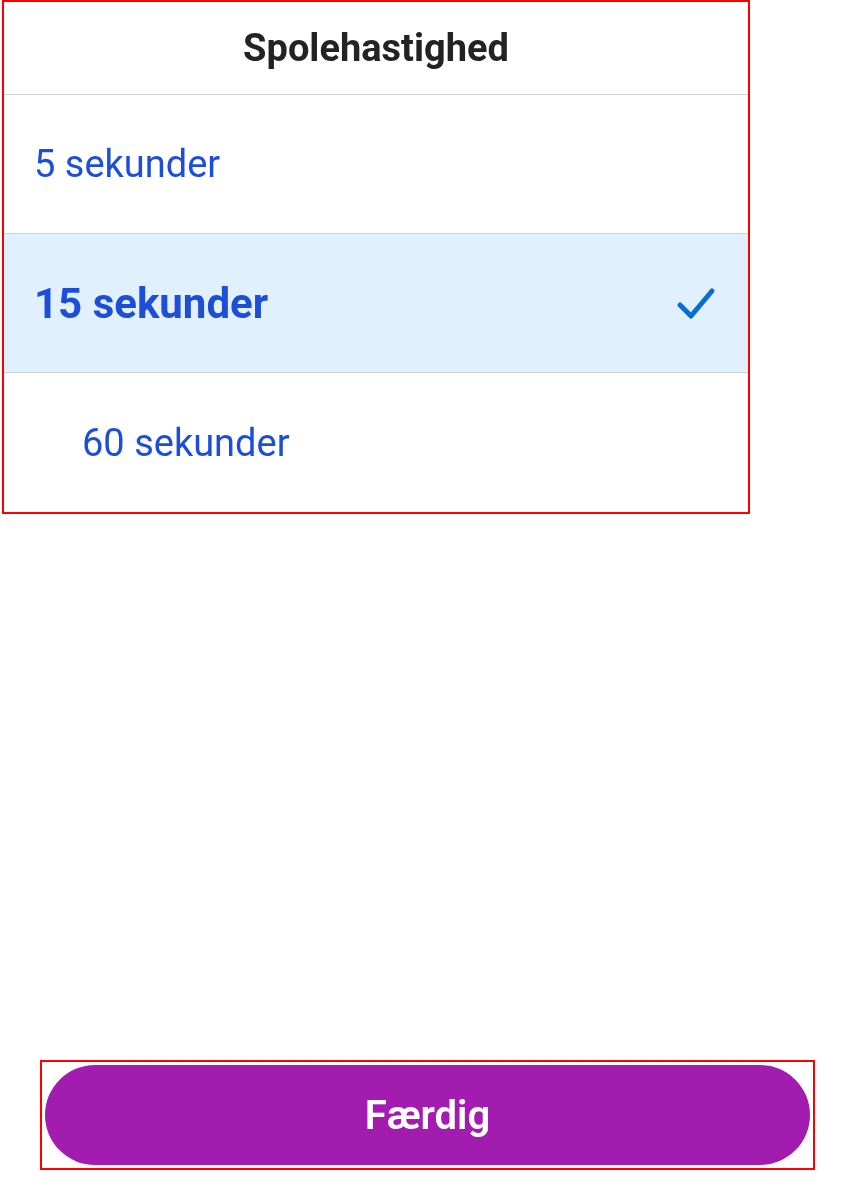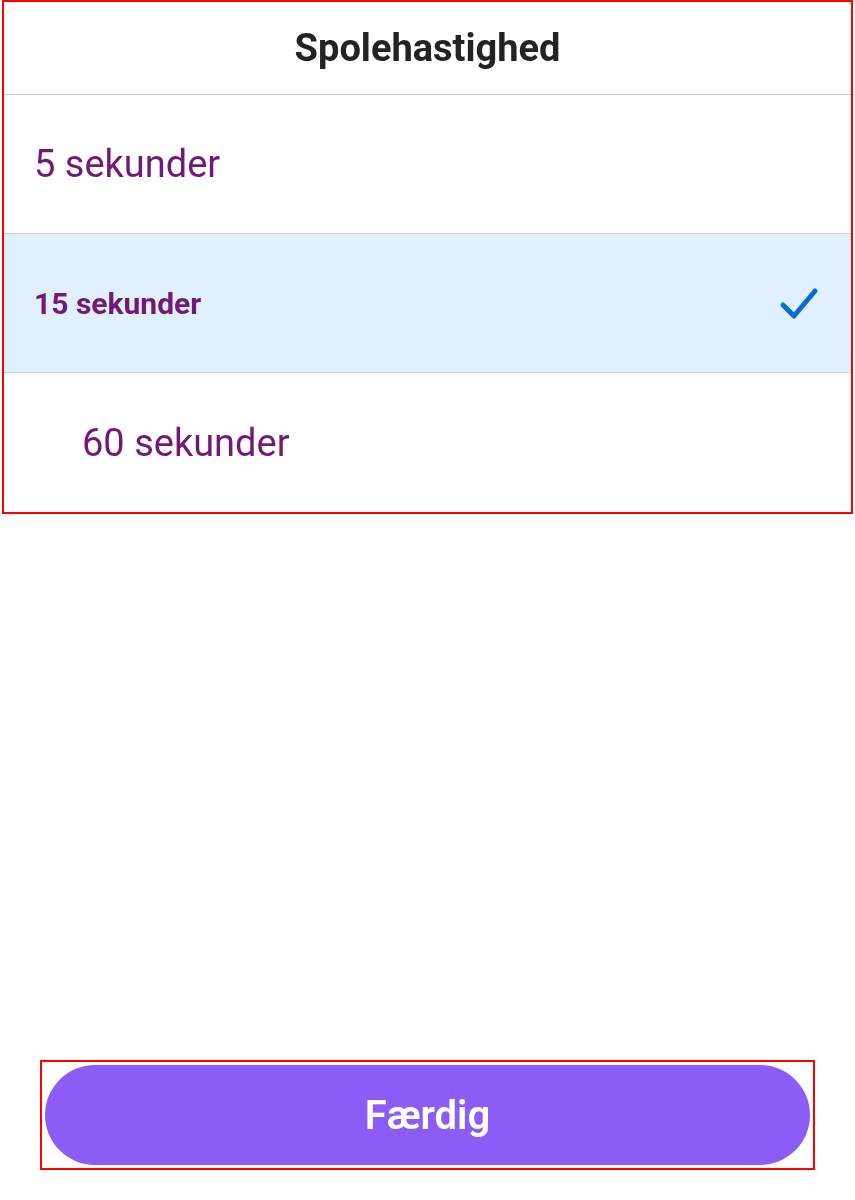--- a/index.html
+++ b/index.html
@@ -11,21 +11,21 @@
     body {
       font-family: -apple-system, BlinkMacSystemFont, "Segoe UI", Roboto, Helvetica, Arial, sans-serif;
       background: #ffffff;
       width: 855px;
       height: 1200px;
       position: relative;
     }
     
     .dialog-panel {
       border: 2px solid #ff0000;
-      width: 851px;
+      width: 748px;
       margin: 0 2px;
     }
     
     .dialog-title {
       font-size: 38px;
       font-weight: 700;
       color: #232323;
       text-align: center;
       padding: 24px 0;
       border-bottom: 1px solid #d0d0d0;
@@ -46,30 +46,30 @@
       cursor: pointer;
     }
     
     .option-item:last-child {
       border-bottom: none;
       margin-left: 48px;
     }
     
     .option-label {
       font-size: 38px;
-      color: #701a75;
+      color: #1d4ed8;
       font-weight: 400;
     }
     
     .option-item.selected {
       background: #e1f0ff;
     }
     
     .option-item.selected .option-label {
-      font-size: 30px;
+      font-size: 42px;
       font-weight: 700;
     }
     
     .checkmark-icon {
       width: 44px;
       height: 44px;
       display: none;
     }
     
     .option-item.selected .checkmark-icon {
@@ -91,21 +91,21 @@
       bottom: 30px;
       left: 40px;
       right: 40px;
       border: 2px solid #ff0000;
       padding: 3px;
     }
     
     .done-button {
       width: 100%;
       height: 100px;
-      background: #8b5cf6;
+      background: #a21caf;
       border: none;
       border-radius: 50px;
       color: #ffffff;
       font-size: 40px;
       font-weight: 600;
       cursor: pointer;
       font-family: inherit;
     }
   </style>
 </head>

